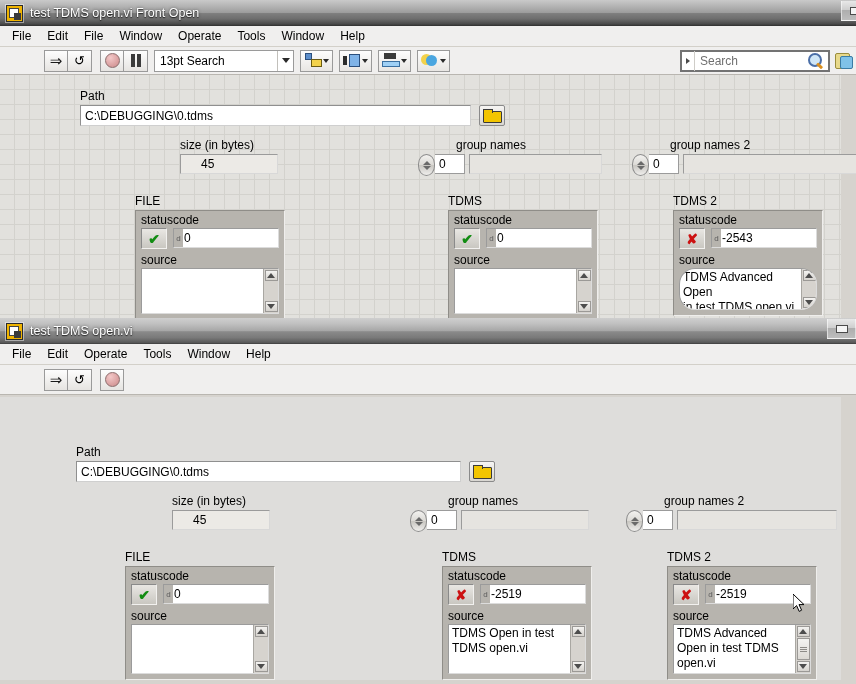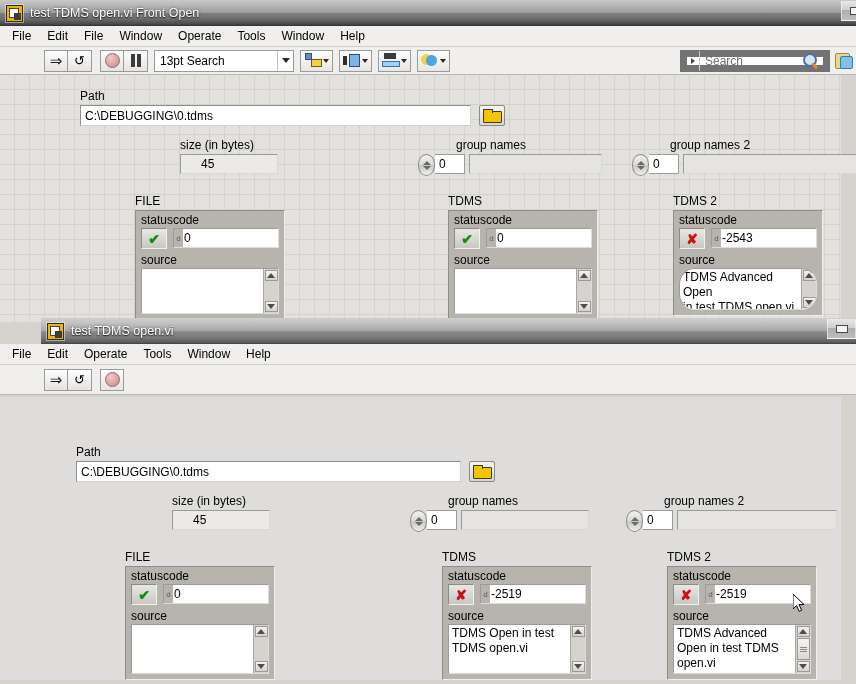--- a/index.html
+++ b/index.html
@@ -21,21 +21,20 @@
         #c9c9c9 0%, #b9b9b9 18%, #9d9d9d 48%, #7e7e7e 52%,
         #6e6e6e 72%, #4a4a4a 92%, #2e2e2e 100%);
     display: flex; align-items: center;
     padding-left: 6px;
     position: relative;
   }
   .titlebar.inactive {
     background: linear-gradient(to bottom,
         #cfcfcf 0%, #c2c2c2 20%, #a8a8a8 48%, #8a8a8a 53%,
         #7a7a7a 75%, #5a5a5a 94%, #3c3c3c 100%);
-    margin-left: 41px;
   }
   .title-text {
     color: #ffffff;
     font-size: 12.5px;
     text-shadow: 0 1px 1px rgba(0,0,0,.65), 0 0 3px rgba(0,0,0,.5);
     margin-left: 7px;
     white-space: nowrap;
   }
   .vi-icon {
     width: 17px; height: 17px;
@@ -163,21 +162,21 @@
   .align-ic::after  { content:""; position:absolute; left:7px; top:6px; width:9px;height:6px;background:#f3d24a;border:1px solid #6b5c12;}
   .dist-ic::before  { content:""; position:absolute; left:0px; top:3px; width:4px;height:9px;background:#2c2c2c;}
   .dist-ic::after   { content:""; position:absolute; left:6px; top:1px; width:9px;height:11px;background:#7fb3e8;border:1px solid #2b4f7d;}
   .resize-ic::before{ content:""; position:absolute; left:2px; top:0px; width:12px;height:6px;background:#3a3a3a;}
   .resize-ic::after { content:""; position:absolute; left:0px; top:8px; width:16px;height:4px;background:#9fd0f5;border:1px solid #3a6fa0;}
   .reorder-ic::before{content:""; position:absolute; left:0px; top:1px; width:11px;height:11px;border-radius:50%;background:#f3d24a;}
   .reorder-ic::after {content:""; position:absolute; left:5px; top:2px; width:11px;height:11px;border-radius:50%;background:#4aa6e0;}
 
   .search-box {
     height: 22px; width: 150px;
-    border: 7px solid #737373;
+    border: 2px solid #737373;
     background: #ffffff;
     display: flex; align-items: center;
     margin-left: auto; margin-right: 4px;
   }
   .search-handle {
     width: 13px; height: 20px;
     border-right: 1px solid #cfcdc8;
     display: flex; align-items: center; justify-content: center;
   }
   .search-handle .tri {

